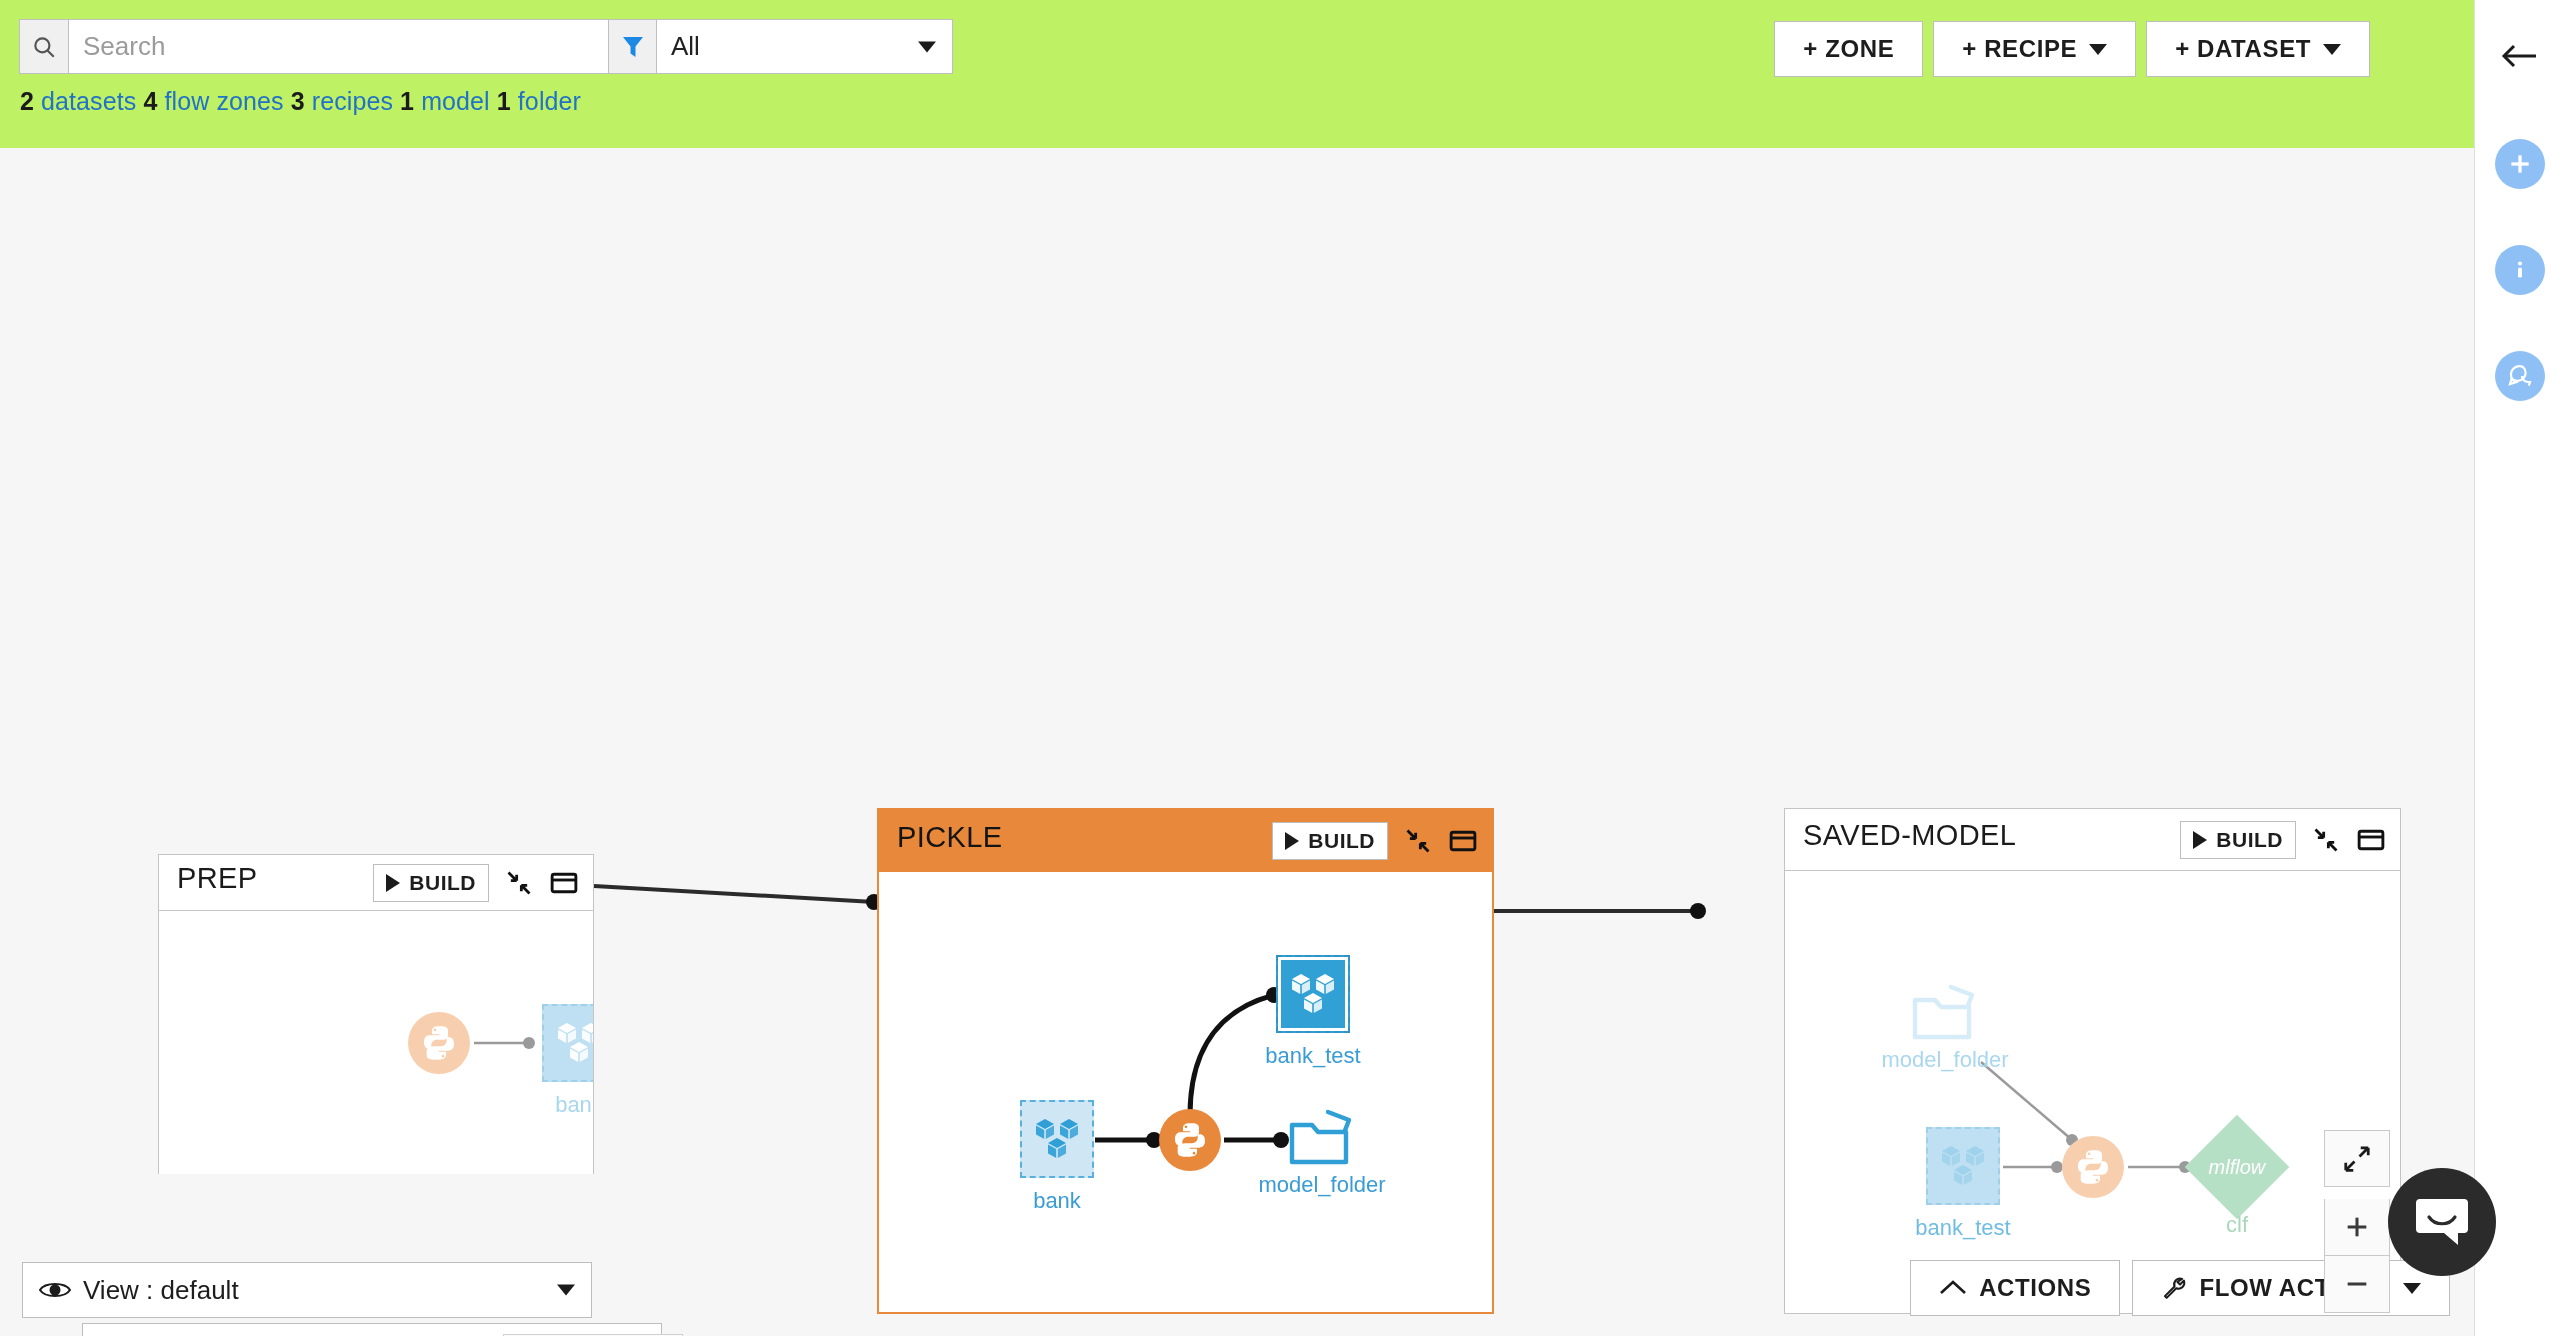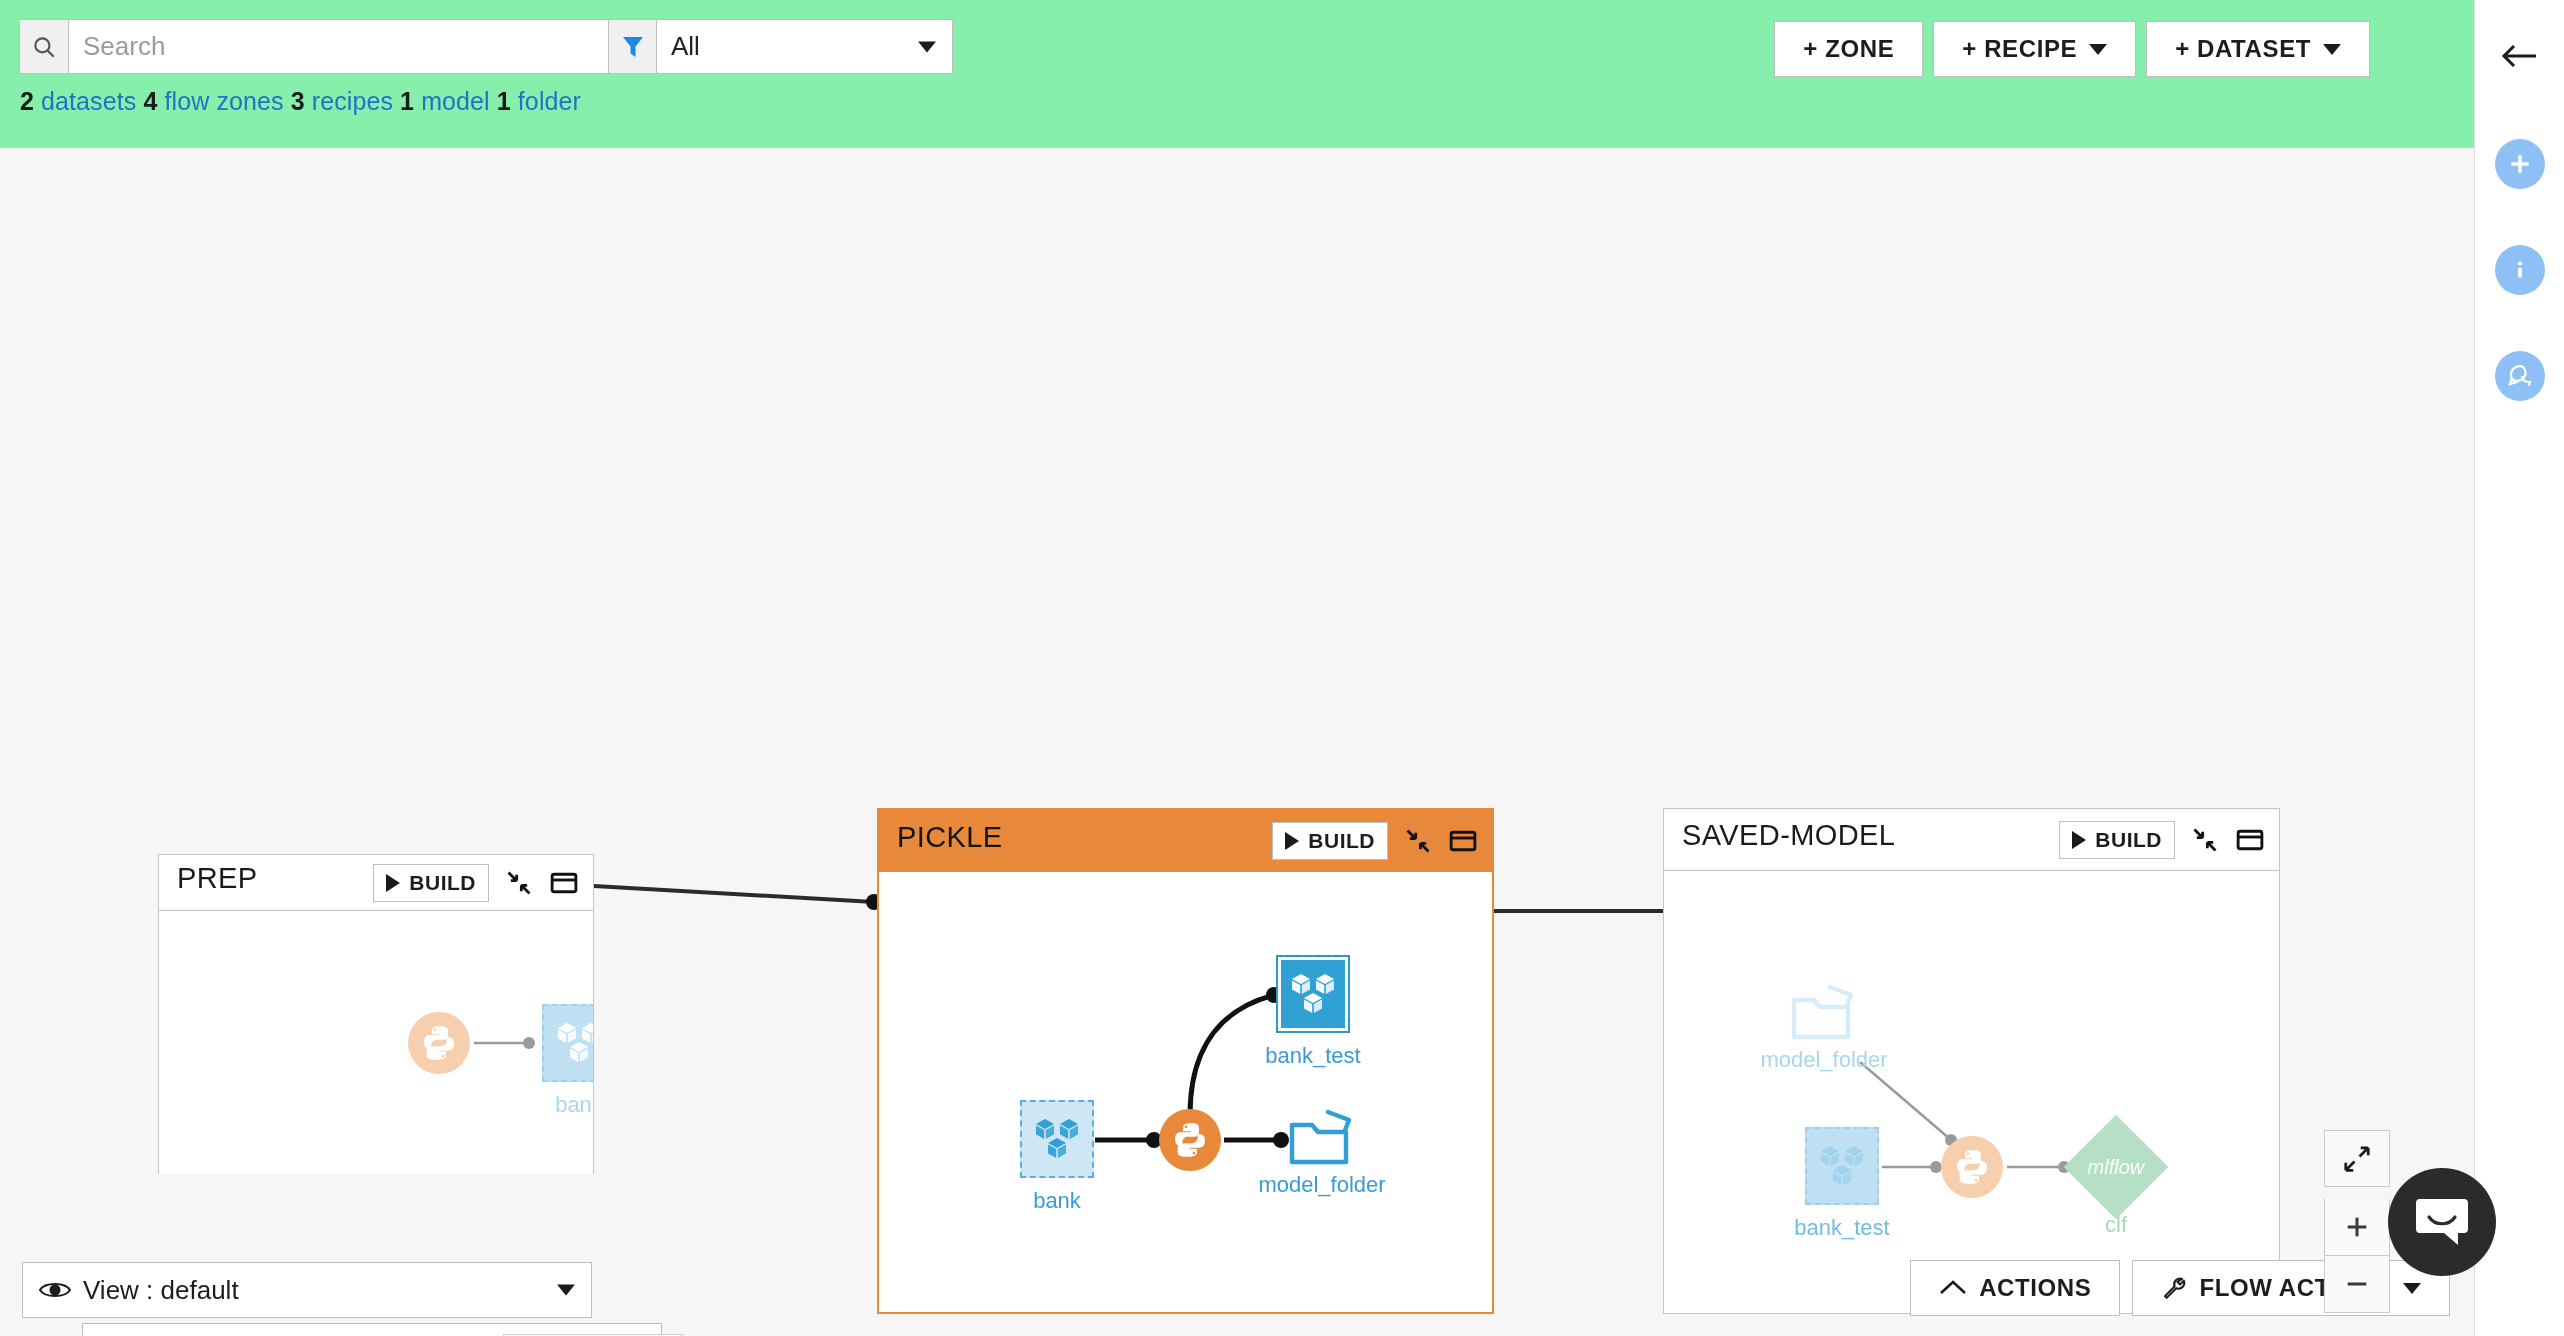--- a/index.html
+++ b/index.html
@@ -14,21 +14,21 @@
   #app {
     position: relative;
     width: 2564px; height: 1336px;
     background: #f6f6f6;
   }
 
   
   .topbar {
     position: absolute; left: 0; top: 0;
     width: 2474px; height: 148px;
-    background: #86efac;
+    background: #bef264;
   }
 
   .search-group {
     position: absolute; left: 19px; top: 19px;
     display: flex; align-items: stretch;
     height: 55px;
   }
   .search-icon-box {
     width: 49px;
     background: #f0f0f0;
@@ -537,21 +537,21 @@
             <svg class="folder-ico" viewBox="0 0 70 62">
               <path d="M41 6 L62 14 L57 27" fill="none" stroke="#2f9fd6" stroke-width="4.4" stroke-linejoin="round" stroke-linecap="round"></path>
               <path d="M5 19 h20 l6 7 h28 v30 H5 Z" fill="#ffffff" stroke="#2f9fd6" stroke-width="4.4" stroke-linejoin="round"></path>
             </svg>
           </div>
           <div class="node-label lbl-blue" style="top:66px;">model_folder</div>
         </div>
       </div>
     </div>
 
-    <div class="zone plain faded" style="left:1663px; top:660px; width:617px; height:506px;">
+    <div class="zone plain faded" style="left:1784px; top:660px; width:617px; height:506px;">
       <div class="zone-head" style="height:62px;">
         <span class="zone-title">SAVED-MODEL</span>
         <div class="zone-head-tools">
           <div class="zone-build">
             <span class="tri-play"></span>
             <span>BUILD</span>
           </div>
           <svg width="28" height="28" viewBox="0 0 24 24">
             <path d="M3 3 L10 10 M10 10 L10 5 M10 10 L5 10" stroke="#111" stroke-width="2.4" fill="none"></path>
             <path d="M21 21 L14 14 M14 14 L14 19 M14 14 L19 14" stroke="#111" stroke-width="2.4" fill="none"></path>

